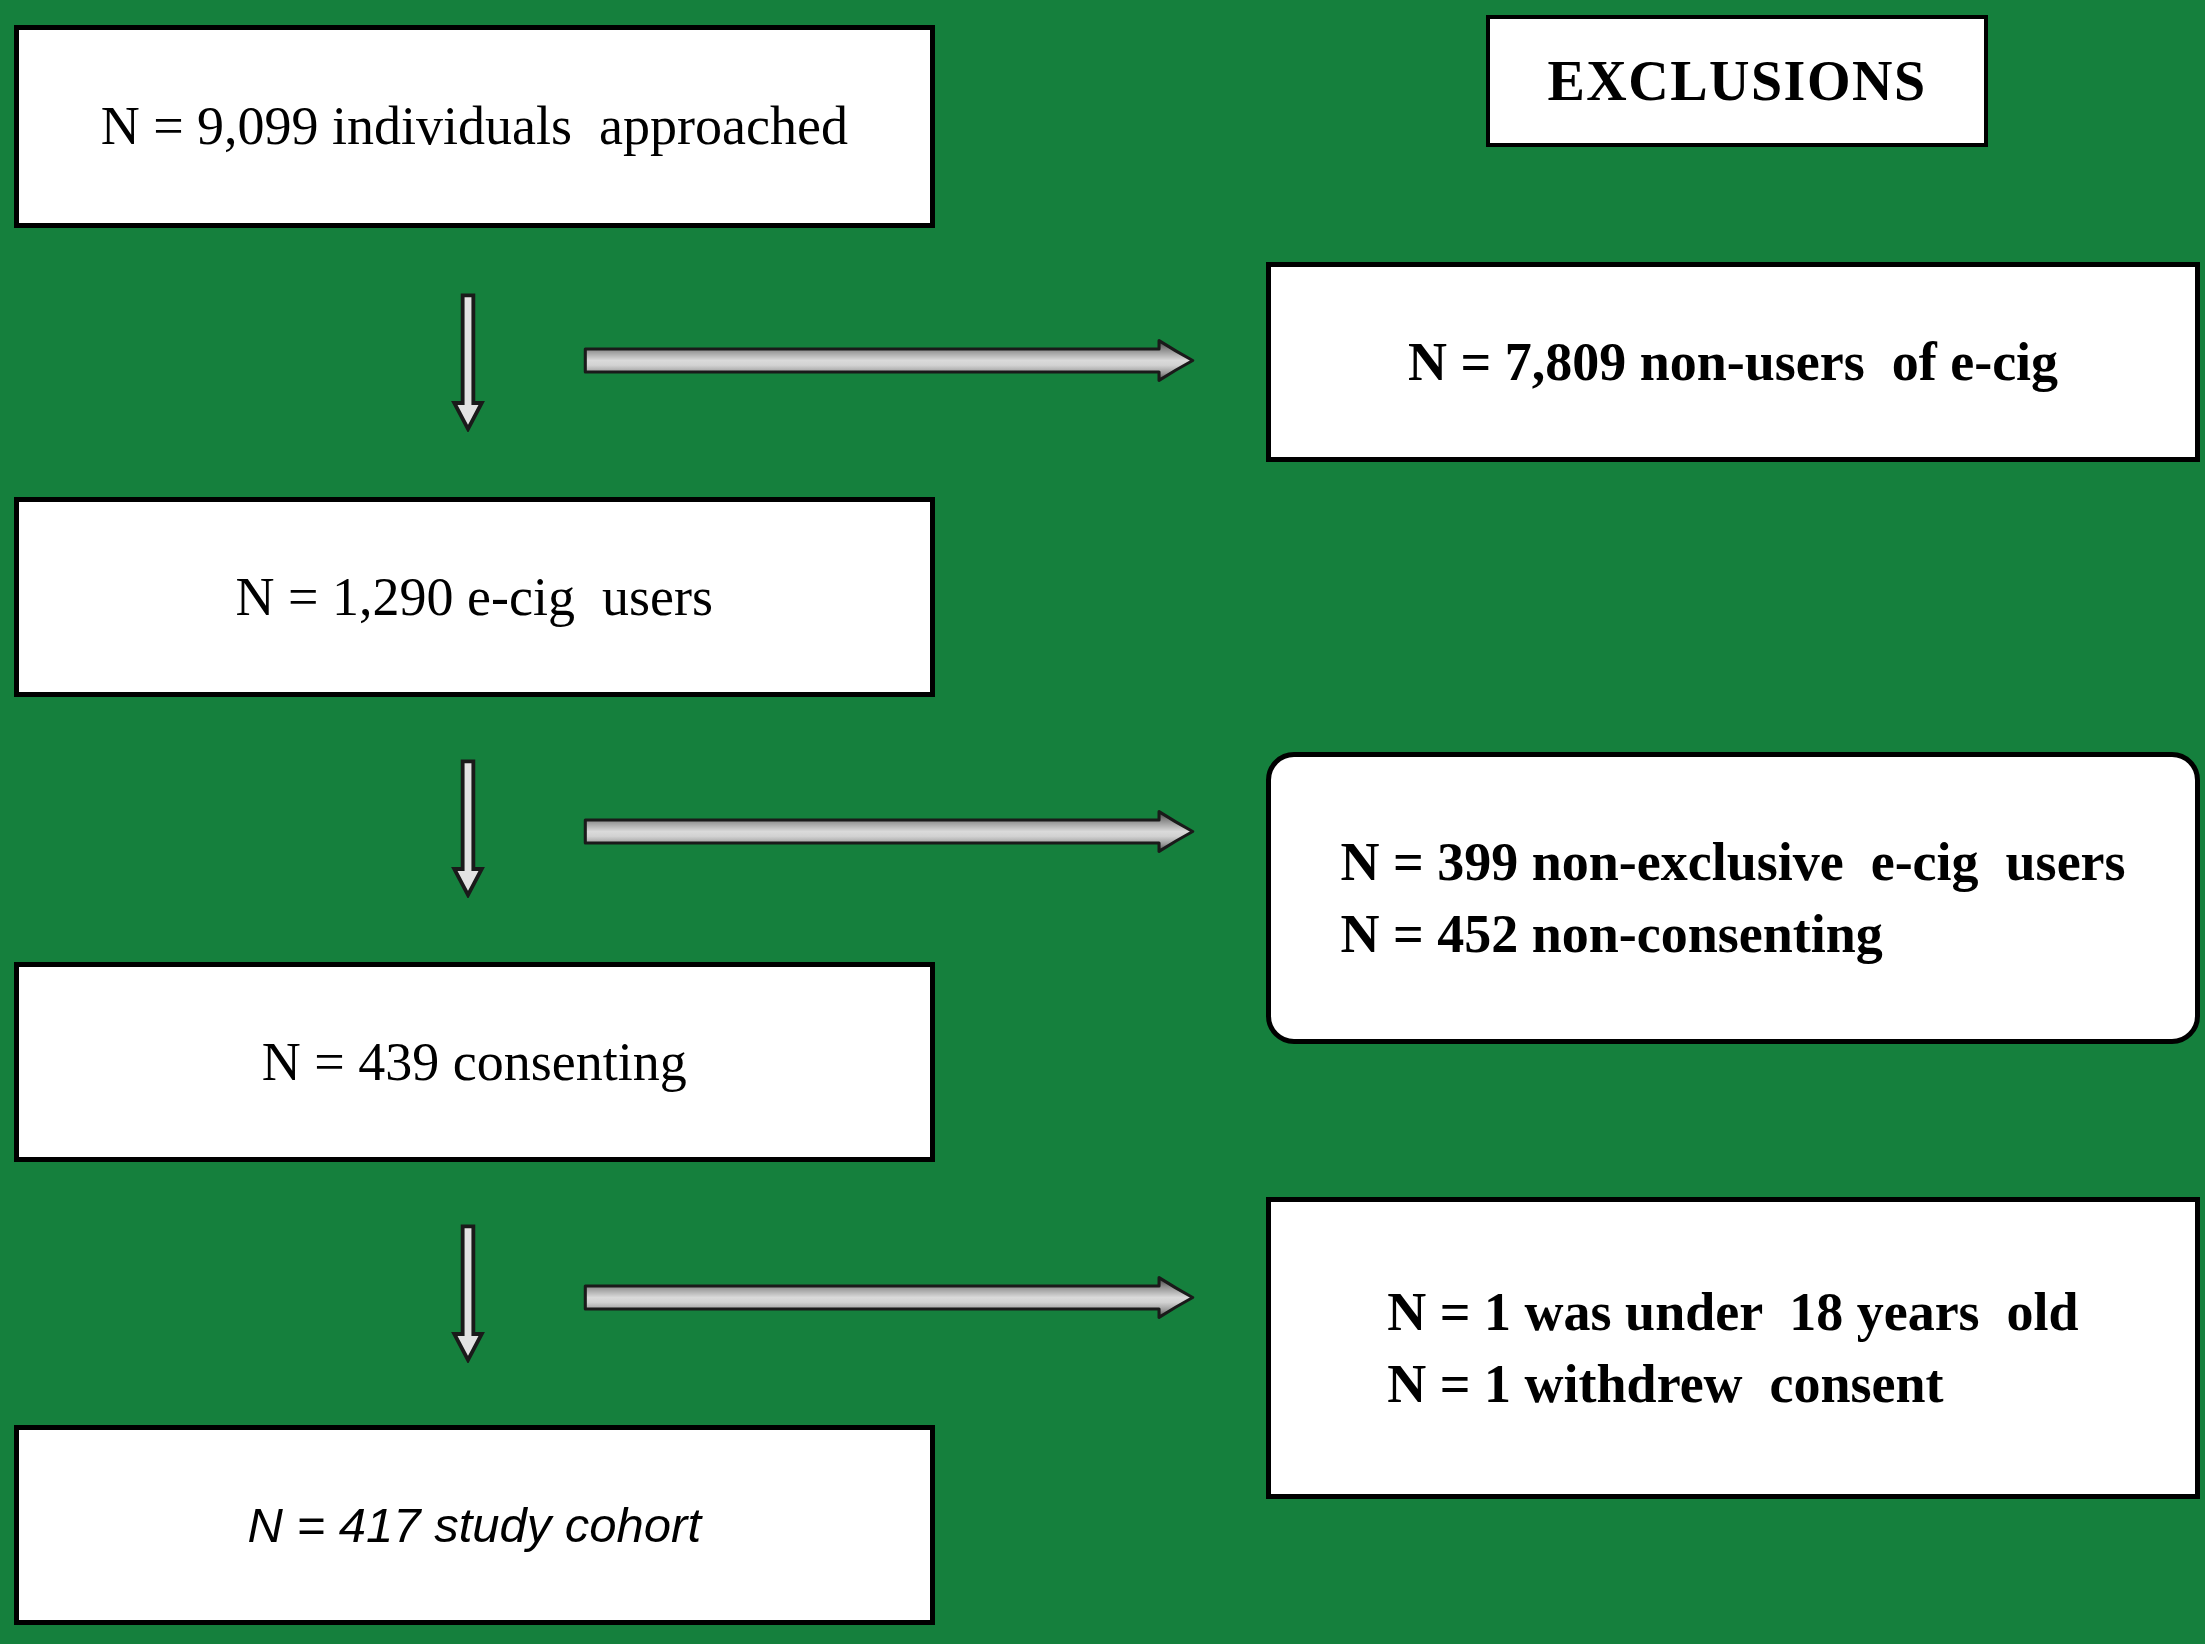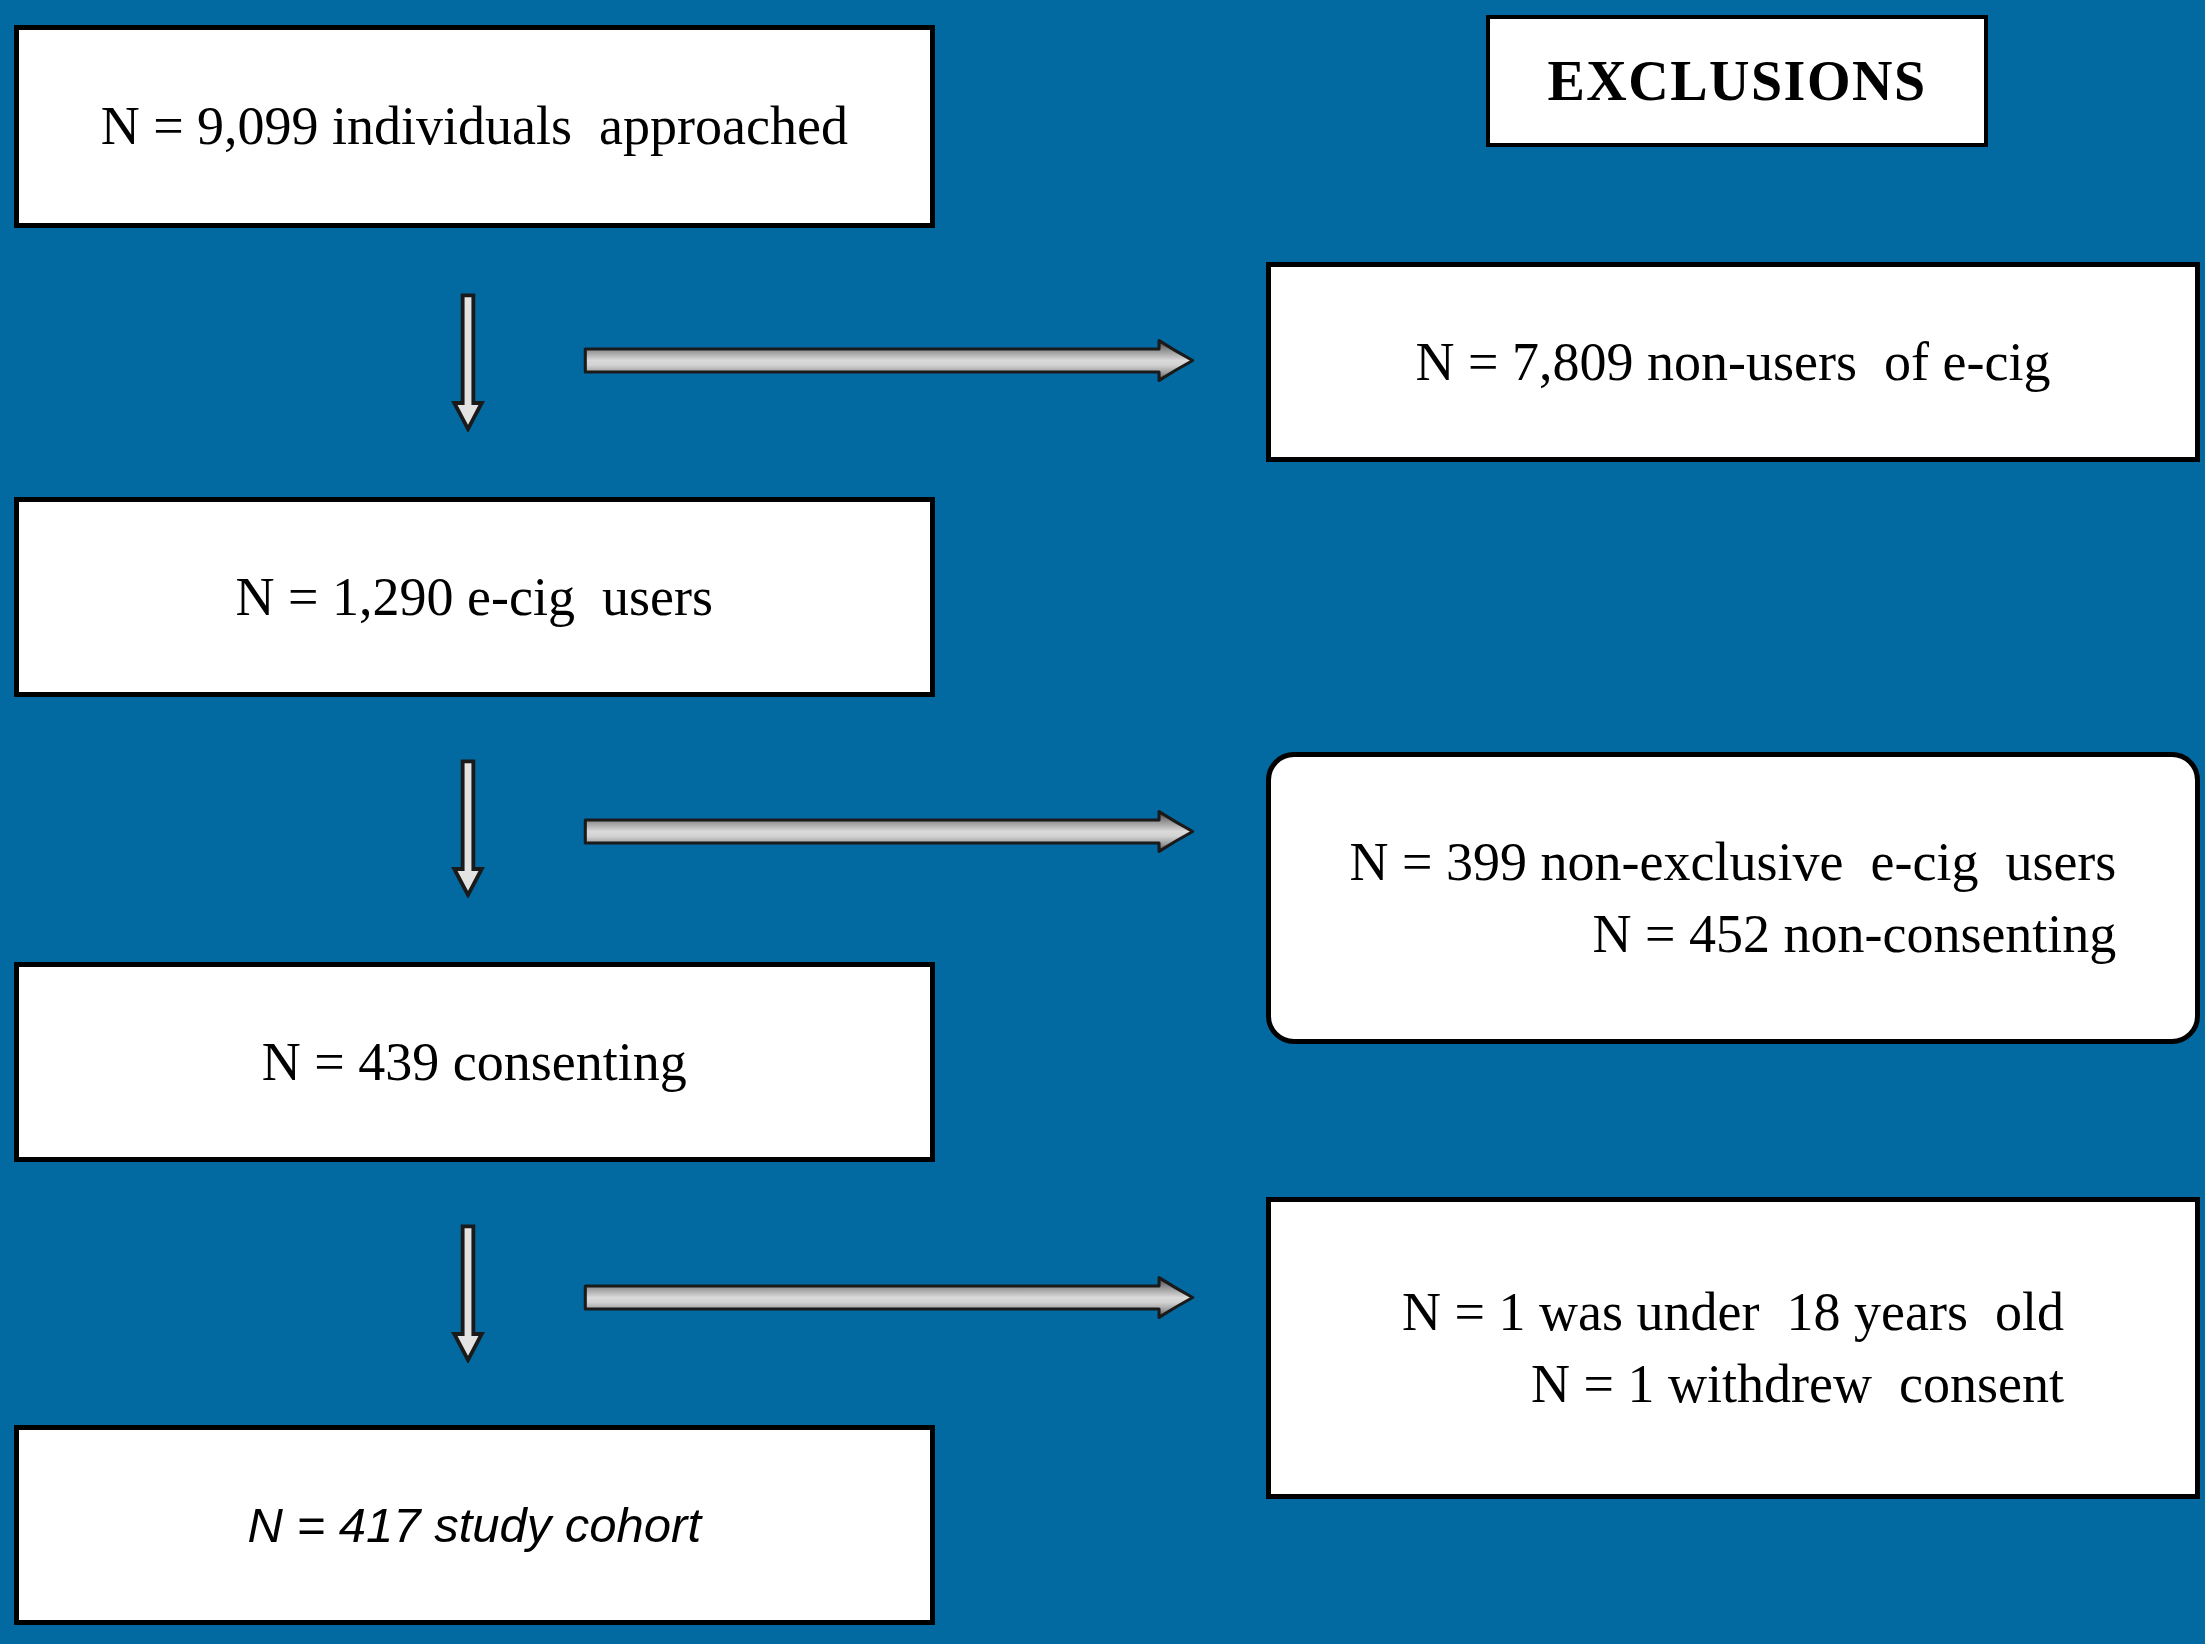--- a/index.html
+++ b/index.html
@@ -4,21 +4,21 @@
 <style>
   html, body {
     margin: 0;
     padding: 0;
     background: #ffffff;
   }
   .canvas {
     position: relative;
     width: 2205px;
     height: 1644px;
-    background: #0369a1;
+    background: #15803d;
     overflow: hidden;
     font-family: "Liberation Serif", serif;
     color: #000000;
   }
   .box {
     position: absolute;
     box-sizing: border-box;
     background: #ffffff;
     border: 5.4px solid #000000;
     display: flex;
@@ -45,21 +45,22 @@
   .header-label {
     font-family: "Liberation Serif", serif;
     font-weight: bold;
     font-size: 56px;
     letter-spacing: 1.5px;
     white-space: pre;
     color: #000000;
   }
   .lines {
     display: block;
-    text-align: right;
+    text-align: left;
+    font-weight: bold;
   }
   .excl-line {
     font-family: "Liberation Serif", serif;
     font-size: 54px;
     line-height: 72px;
     white-space: pre;
     color: #000000;
   }
   .arrow {
     position: absolute;

